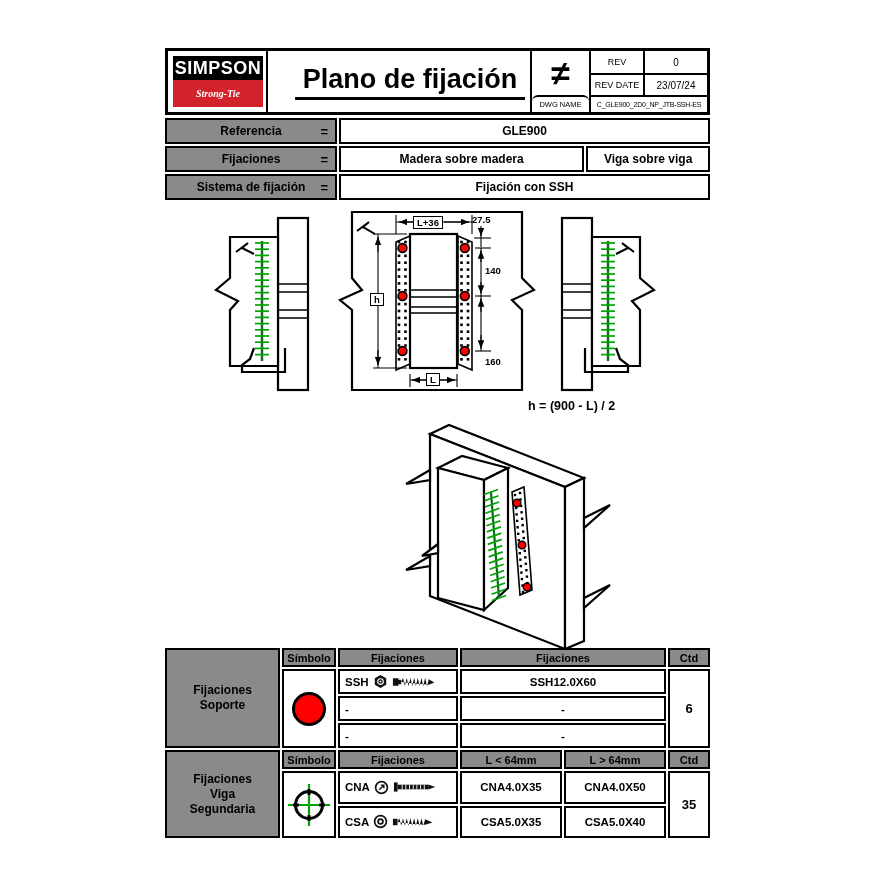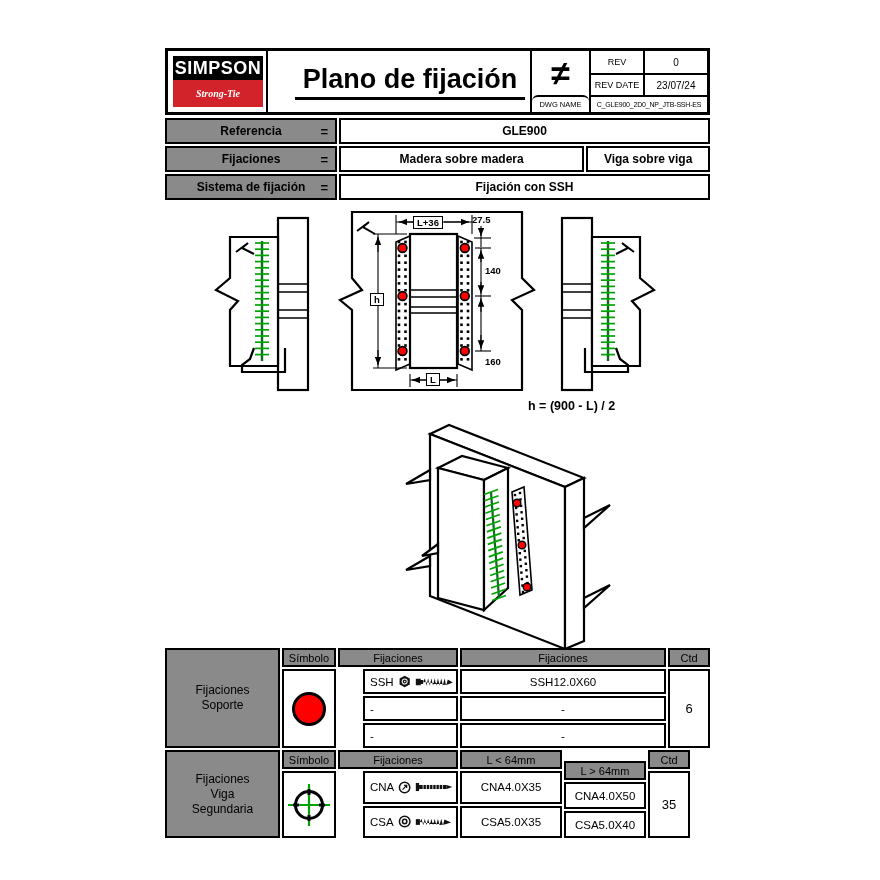--- a/index.html
+++ b/index.html
@@ -41,25 +41,25 @@
   .zz{stroke:#000;stroke-width:2;fill:none;}
   .dim-text{position:absolute;font-size:9.5px;font-weight:bold;}
   .dim-box{position:absolute;font-size:9.5px;font-weight:bold;border:1.6px solid #000;background:#fff;
            padding:0 3px;line-height:11px;}
   #formula{position:absolute;left:528px;top:399px;font-size:12.5px;font-weight:bold;}
 
   
   .tbl{display:flex;gap:2px;}
   .tcol{display:flex;flex-direction:column;gap:2px;}
   .tc{border:2.2px solid #000;box-sizing:border-box;background:#fff;display:flex;
-      align-items:center;justify-content:center;font-weight:normal;font-size:11.5px;text-align:center;}
+      align-items:center;justify-content:center;font-weight:bold;font-size:11.5px;text-align:center;}
   .th{background:#8a8a8a;height:19px;flex:0 0 19px;font-size:11px;}
   .grow{flex:1;}
   .glabel{background:#8a8a8a;flex-direction:column;font-size:12px;line-height:1.25;}
-  .fixrow{justify-content:flex-start;padding-left:5px;gap:4px;margin-left:25px;}
+  .fixrow{justify-content:flex-start;padding-left:5px;gap:4px;}
   .ctd{font-size:13px;}
   #red-circle{width:34px;height:34px;border-radius:50%;background:#ff0000;border:3px solid #000;box-sizing:border-box;}
 </style>
 </head>
 <body>
 
 <div id="page">
 
   <div class="abs" id="title-block">
     <div id="logo-cell">
@@ -464,21 +464,21 @@
           <path d="M1 3.5 h5 v7 h-5 z" fill="#111"></path>
           <path d="M6 7 L8 3 10 11 12 3 14 11 16 3 18 11 20 3 22 11 24 3 26 11 28 3 30 11 32 3 34 11 36 4 44 7.5 36 10 Z" fill="#111"></path>
         </svg>
       </div>
     </div>
     <div class="tcol" style="width:102px;">
       <div class="tc th">L &lt; 64mm</div>
       <div class="tc grow">CNA4.0X35</div>
       <div class="tc grow">CSA5.0X35</div>
     </div>
-    <div class="tcol" style="width:82px;margin-top:11px;">
+    <div class="tcol" style="width:102px;">
       <div class="tc th">L &gt; 64mm</div>
       <div class="tc grow">CNA4.0X50</div>
       <div class="tc grow">CSA5.0X40</div>
     </div>
     <div class="tcol" style="width:42px;">
       <div class="tc th">Ctd</div>
       <div class="tc grow ctd">35</div>
     </div>
   </div>
 

